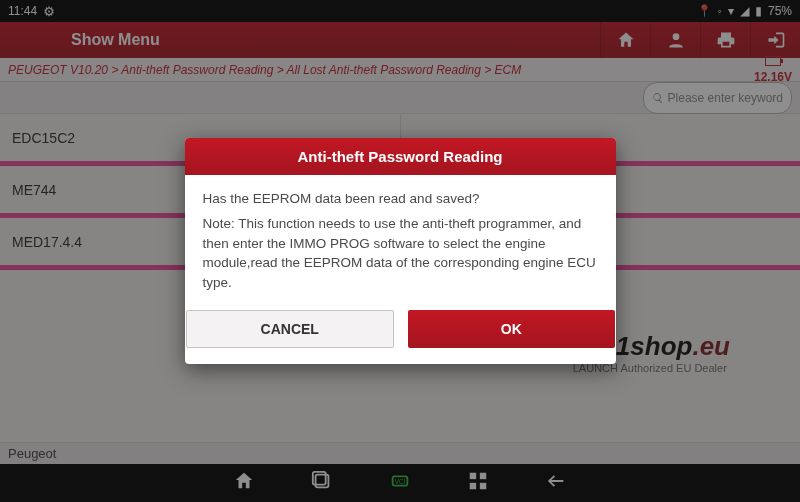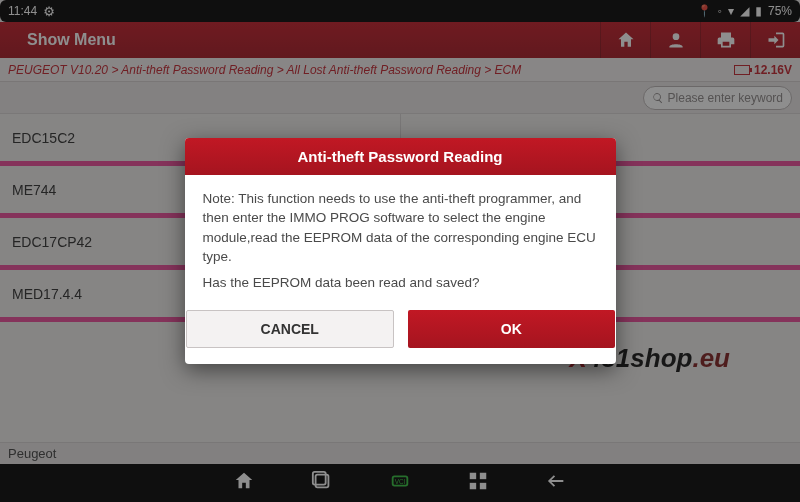--- a/index.html
+++ b/index.html
@@ -1,40 +1,40 @@
 <!DOCTYPE html>
 <html><head>
 <meta charset="utf-8">
 <style>
   * { margin: 0; padding: 0; box-sizing: border-box; font-family: Arial, Helvetica, sans-serif; }
   html, body { width: 800px; height: 502px; overflow: hidden; background: #000; }
   .screen { width: 800px; height: 502px; position: relative; background: #eceaea; display: flex; flex-direction: column; }
 
   
-  .statusbar { height: 22px; background: #000; color: #fff; display: flex; align-items: center; justify-content: space-between; padding: 0 8px; font-size: 12px; border-radius: 6px; }
+  .statusbar { height: 22px; background: #000; color: #fff; display: flex; align-items: center; justify-content: space-between; padding: 0 8px; font-size: 12px; }
   .statusbar .left { display: flex; align-items: center; gap: 6px; }
   .statusbar .right { display: flex; align-items: center; gap: 6px; }
   .statusbar .gear { font-size: 13px; }
 
   
   .appheader { height: 36px; background: linear-gradient(#c11824,#a5141f); display: flex; align-items: center; color: #fff; }
-  .appheader .title { padding-left: 27px; font-size: 16px; font-weight: bold; flex: 1; }
+  .appheader .title { padding-left: 27px; font-size: 16px; font-weight: bold; flex: 1; margin-left: 44px; }
   .appheader .hbtn { width: 50px; height: 36px; display: flex; align-items: center; justify-content: center; border-left: 1px solid rgba(0,0,0,0.2); }
   .appheader .hbtn svg { width: 20px; height: 20px; fill: #fff; }
 
   
   .crumbrow { height: 24px; background: #f3efef; border-bottom: 1px solid #d4cfcf; display: flex; align-items: center; padding: 0 8px; color: #c2202b; font-size: 12px; font-style: italic; gap: 24px; }
   .crumbrow .crumb { flex: 1; white-space: nowrap; overflow: hidden; }
-  .crumbrow .voltage { display: flex; align-items: center; gap: 4px; font-style: normal; font-weight: bold; }
+  .crumbrow .voltage { display: flex; align-items: center; gap: 4px; font-style: normal; font-weight: bold; flex-direction: column; }
   .crumbrow .batt { width: 16px; height: 10px; border: 1px solid #c2202b; position: relative; }
   .crumbrow .batt:after { content:""; position:absolute; right:-3px; top:2px; width:2px; height:4px; background:#c2202b; }
 
   
   .searchrow { height: 32px; background: #e8e5e5; display: flex; justify-content: flex-end; align-items: center; padding: 0 8px; border-bottom: 1px solid #d7d2d2; }
-  .searchbox { display: flex; align-items: center; border: 1px solid #b9b3b3; border-radius: 14px; background: #fff; height: 24px; padding: 0 8px; color: #8b8686; font-size: 12px; gap: 4px; }
+  .searchbox { display: flex; align-items: center; border: 1px solid #b9b3b3; border-radius: 14px; background: #fff; height: 32px; padding: 0 8px; color: #8b8686; font-size: 12px; gap: 4px; }
   .searchbox svg { width: 12px; height: 12px; fill: #8b8686; }
 
   
   .list { flex: 1; position: relative; background: #eeeceb; }
   .list .row { display: flex; height: 52px; border-bottom: 5px solid #ec4899; }
   .list .cell { flex: 1; display: flex; align-items: center; padding-left: 12px; color: #2c2c2c; font-size: 14px; }
   .list .cell + .cell { border-left: 1px solid #d5d0d0; }
   .footer-brand { height: 22px; background: #e6e3e3; color: #404040; font-size: 13px; padding-left: 8px; display:flex; align-items:center; border-top:1px solid #d5d0d0; }
 
   
@@ -125,32 +125,29 @@
   <div class="list">
     <div class="row">
       <div class="cell">EDC15C2</div>
       <div class="cell"></div>
     </div>
     <div class="row">
       <div class="cell">ME744</div>
       <div class="cell"></div>
     </div>
     <div class="row">
-      <div class="cell">EDC17CP42</div>
-      <div class="cell"></div>
-    </div>
-    <div class="row">
       <div class="cell">MED17.4.4</div>
       <div class="cell"></div>
     </div>
 
     <div class="watermark">
       <div class="wm1">
         <span class="x">X</span><span class="s">431</span><span class="s">shop</span><span class="eu">.eu</span>
       </div>
+      <div>LAUNCH Authorized EU Dealer</div>
     </div>
   </div>
 
   <div class="footer-brand">Peugeot</div>
 
   <div class="bottomnav">
     <div class="nbtn">
       <svg viewBox="0 0 24 24">
           <path d="M12 3l9 8h-3v9h-4v-6h-4v6H6v-9H3z"></path>
         </svg>
@@ -179,22 +176,22 @@
       <svg viewBox="0 0 24 24">
           <path d="M20 11H7l4-4-1.4-1.4L3.2 12l6.4 6.4L11 17l-4-4h13z"></path>
         </svg>
     </div>
   </div>
 
   <div class="overlay">
     <div class="dialog">
       <div class="dhead">Anti-theft Password Reading</div>
       <div class="dbody">
+        <p>Has the EEPROM data been read and saved?</p>
         <p>Note: This function needs to use the anti-theft programmer, and then enter the IMMO PROG software to select the engine module,read the EEPROM data of the corresponding engine ECU type.</p>
-        <p>Has the EEPROM data been read and saved?</p>
       </div>
       <div class="dbtns">
         <div class="btn cancel">CANCEL</div>
         <div class="btn ok">OK</div>
       </div>
     </div>
   </div>
 
 </div>
 

